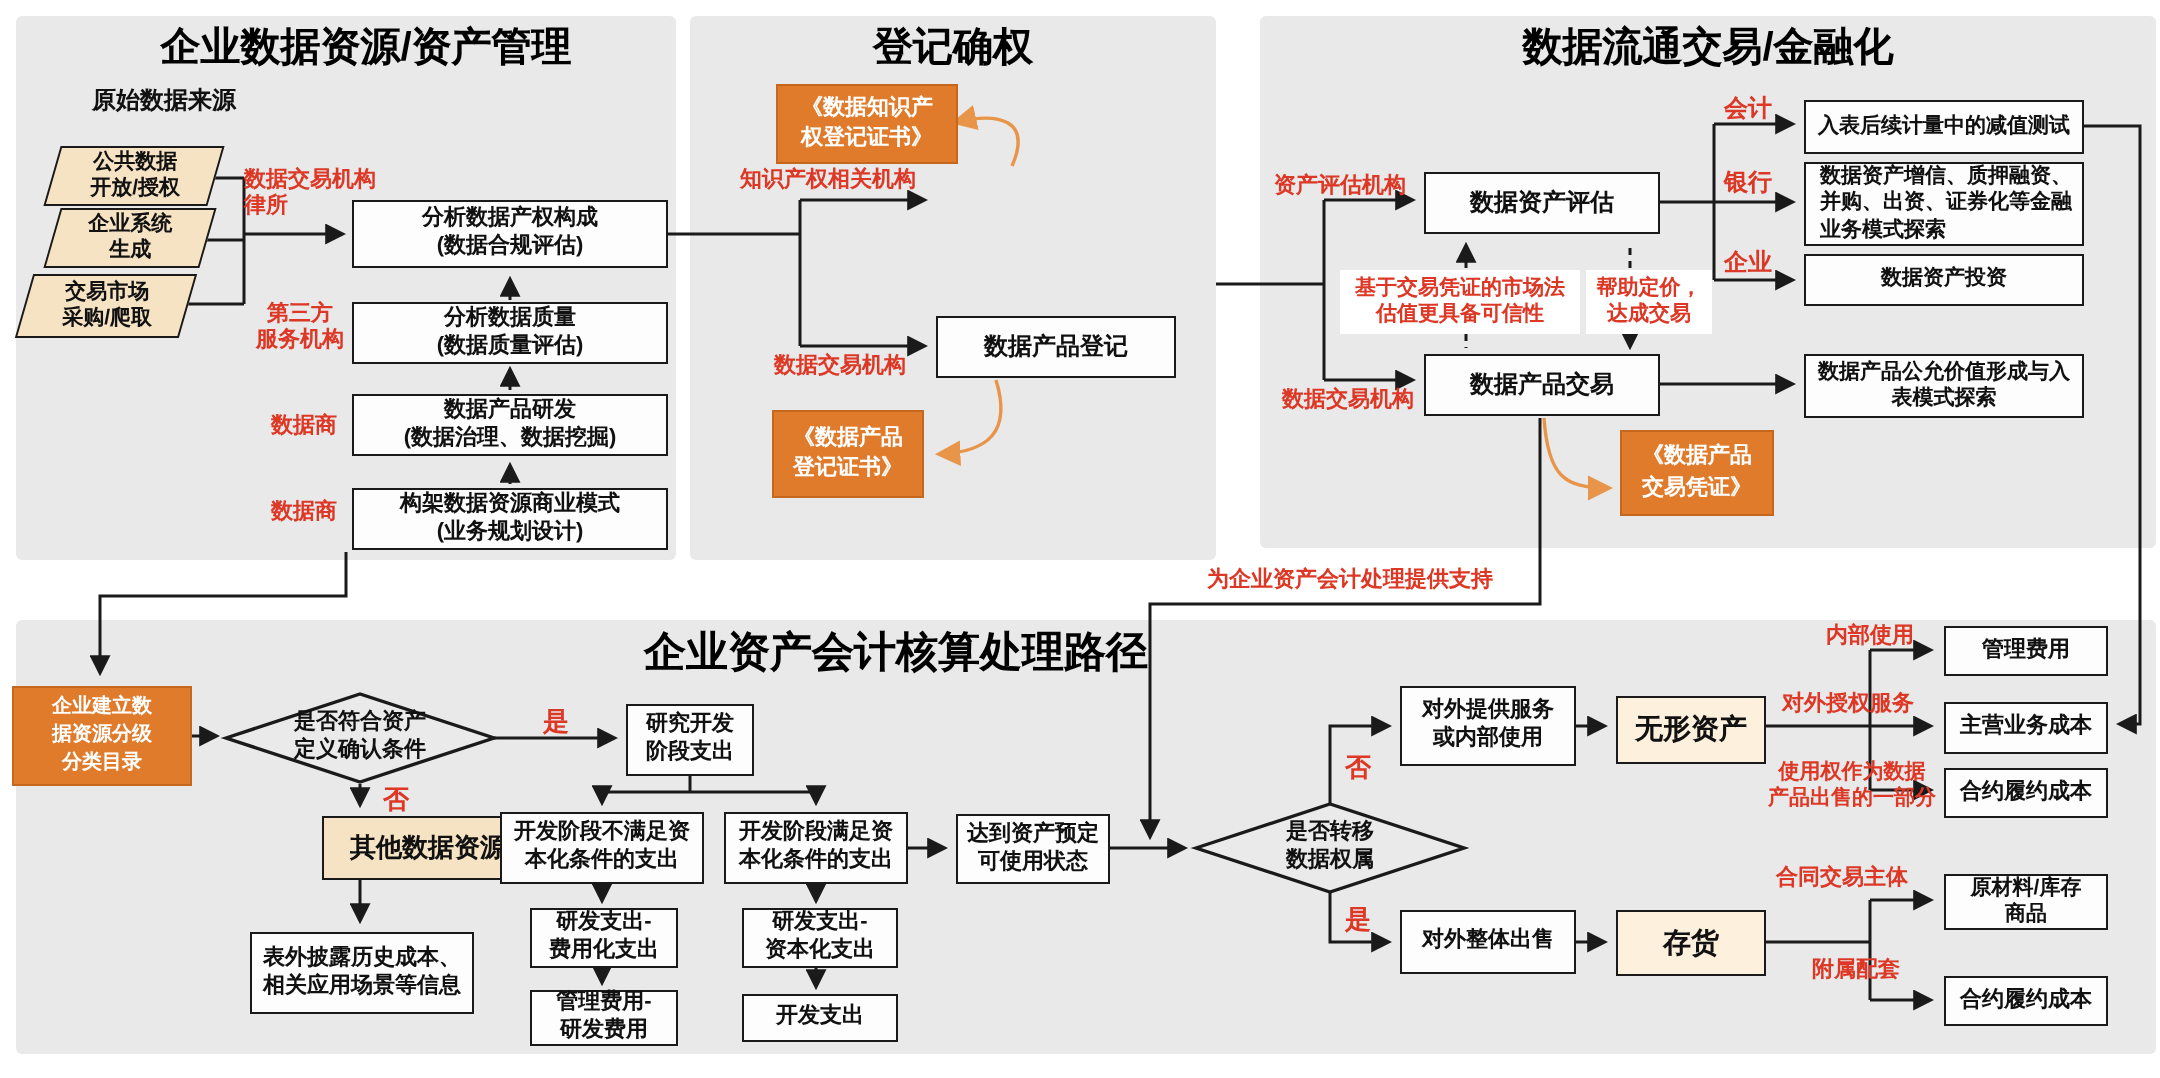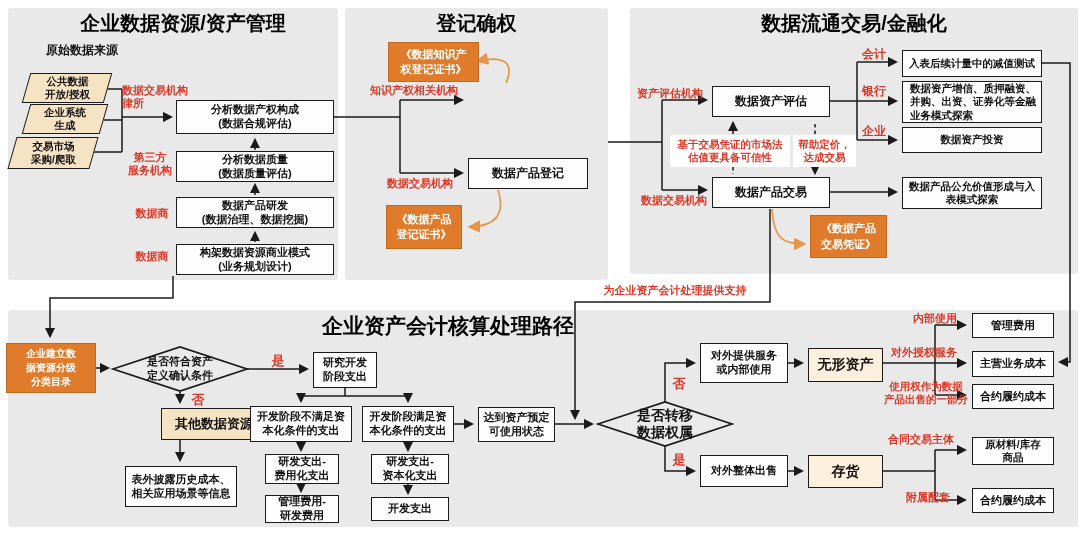--- a/index.html
+++ b/index.html
@@ -189,35 +189,35 @@
 本化条件的支出</div>
   <div class="node box" style="left:265px;top:454px;width:74px;height:30px;">研发支出-
 费用化支出</div>
   <div class="node box" style="left:265px;top:495px;width:74px;height:28px;">管理费用-
 研发费用</div>
   <div class="node box" style="left:371px;top:454px;width:78px;height:30px;">研发支出-
 资本化支出</div>
   <div class="node box" style="left:371px;top:497px;width:78px;height:24px;">开发支出</div>
   <div class="node box" style="left:478px;top:407px;width:77px;height:35px;">达到资产预定
 可使用状态</div>
-  <div class="node" style="left:601px;top:401px;width:128px;height:46px;font-size:14px;font-weight:600;">是否转移
+  <div class="node" style="left:601px;top:401px;width:128px;height:46px;font-size:11px;font-weight:600;">是否转移
 数据权属</div>
   <div class="red-label" style="left:668px;top:376px;width:22px;font-size:13px;">否</div>
   <div class="node box" style="left:700px;top:343px;width:88px;height:40px;">对外提供服务
 或内部使用</div>
   <div class="node box cream" style="left:808px;top:348px;width:75px;height:34px;">无形资产</div>
   <div class="red-label" style="left:668px;top:452px;width:22px;font-size:13px;">是</div>
   <div class="node box" style="left:700px;top:455px;width:88px;height:32px;">对外整体出售</div>
   <div class="node box cream" style="left:808px;top:455px;width:75px;height:33px;">存货</div>
   <div class="red-label" style="left:906px;top:312px;width:58px;">内部使用</div>
   <div class="node box" style="left:972px;top:313px;width:82px;height:25px;">管理费用</div>
   <div class="red-label" style="left:886px;top:346px;width:76px;">对外授权服务</div>
   <div class="node box" style="left:972px;top:351px;width:82px;height:26px;">主营业务成本</div>
   <div class="red-label" style="left:880px;top:380px;width:92px;font-size:10.5px;">使用权作为数据
 产品出售的一部分</div>
   <div class="node box" style="left:972px;top:384px;width:82px;height:25px;">合约履约成本</div>
   <div class="red-label" style="left:884px;top:433px;width:74px;">合同交易主体</div>
   <div class="node box" style="left:972px;top:437px;width:82px;height:28px;font-size:10.5px;">原材料/库存
 商品</div>
-  <div class="red-label" style="left:900px;top:479px;width:56px;margin-top:12px;">附属配套</div>
+  <div class="red-label" style="left:900px;top:479px;width:56px;">附属配套</div>
   <div class="node box" style="left:972px;top:488px;width:82px;height:25px;">合约履约成本</div>
 
 </div>
 
 </body></html>

